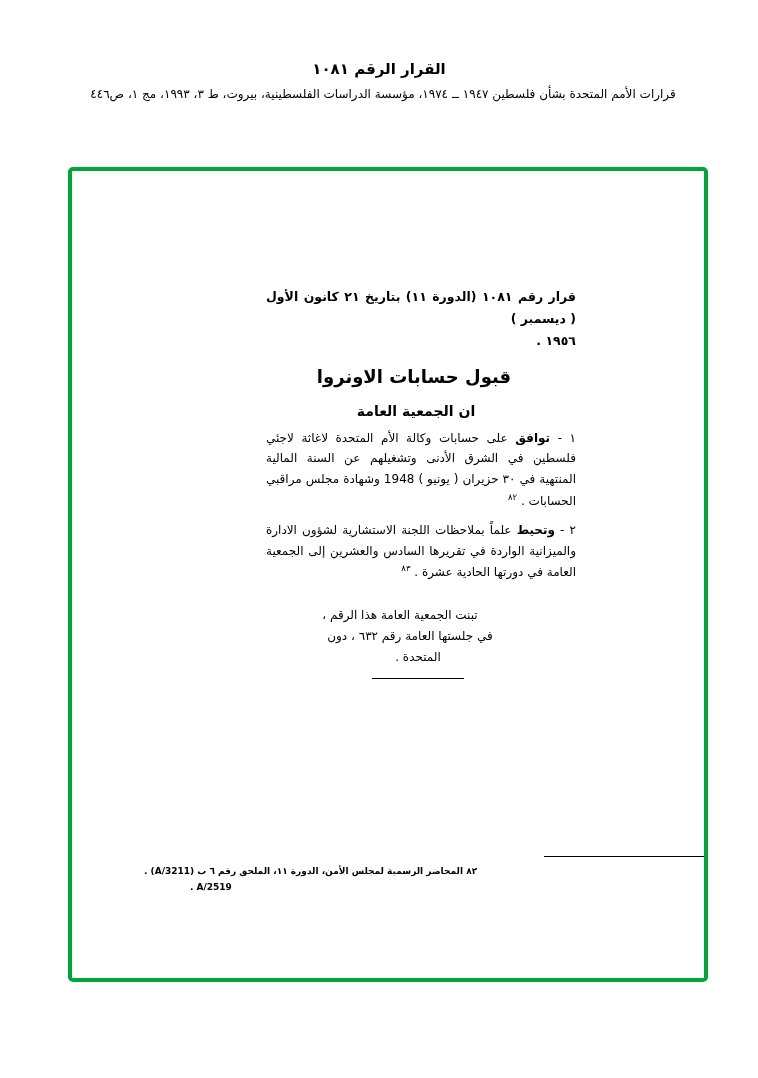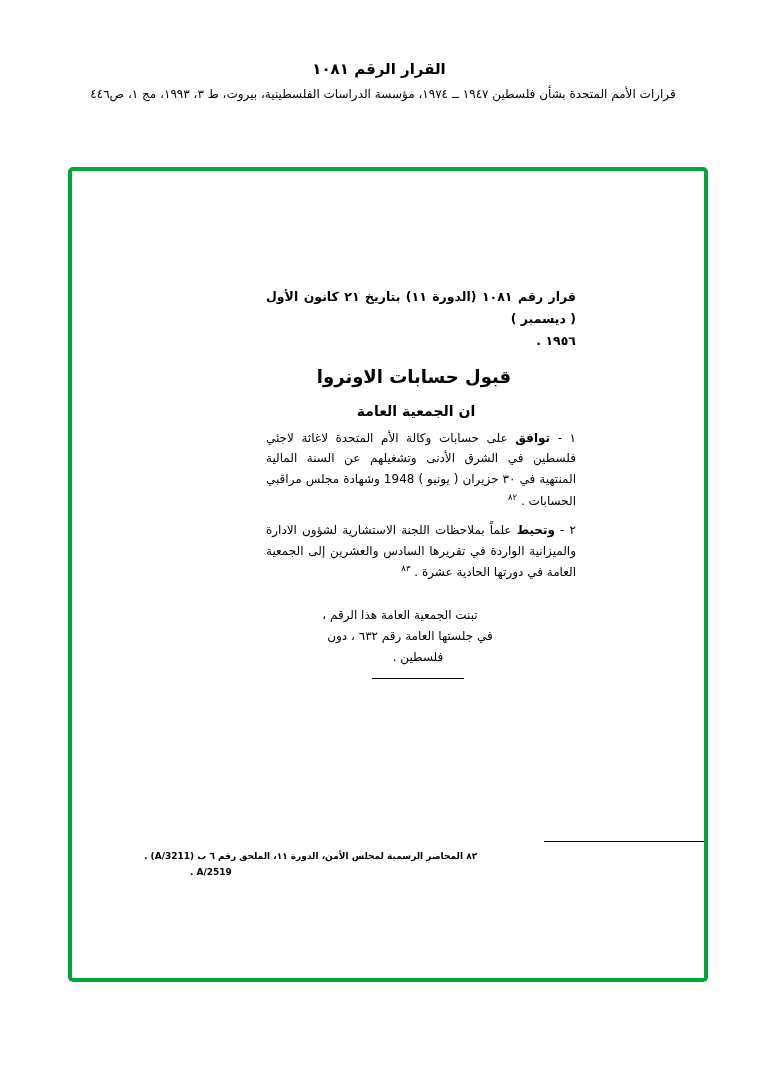--- a/index.html
+++ b/index.html
@@ -127,21 +127,21 @@
     height: 1px;
     background: #000;
     margin-right: 112px;
   }
 
   
   .footnotes {
     position: absolute;
     left: 0;
     right: 0;
-    bottom: 97px;
+    bottom: 82px;
     direction: rtl;
   }
   .fn-rule {
     width: 160px;
     height: 1px;
     background: #000;
     margin: 0 0 6px auto;
     margin-left: 72px;
   }
   .fn {
@@ -195,21 +195,21 @@
       <div class="para">
         <span>٢ -</span>
         <b>وتحيط</b>
         <span>علماً بملاحظات اللجنة الاستشارية لشؤون الادارة والميزانية الواردة في تقريرها السادس والعشرين إلى الجمعية العامة في دورتها الحادية عشرة .</span>
         <span class="sup">٨٣</span>
       </div>
 
       <div class="adoption">
         <span class="l1">تبنت الجمعية العامة هذا الرقم ،</span>
         <span class="l2">في جلستها العامة رقم ٦٣٢ ، دون</span>
-        <span class="l3">فلسطين .</span>
+        <span class="l3">المتحدة .</span>
       </div>
 
       <div class="short-rule"></div>
     </div>
 
     <div class="footnotes">
       <div class="fn-rule"></div>
       <div class="fn">
         <span class="num">٨٢</span>
         <span>المحاضر الرسمية لمجلس الأمن، الدورة ١١، الملحق رقم ٦ ب (A/3211) .</span>

